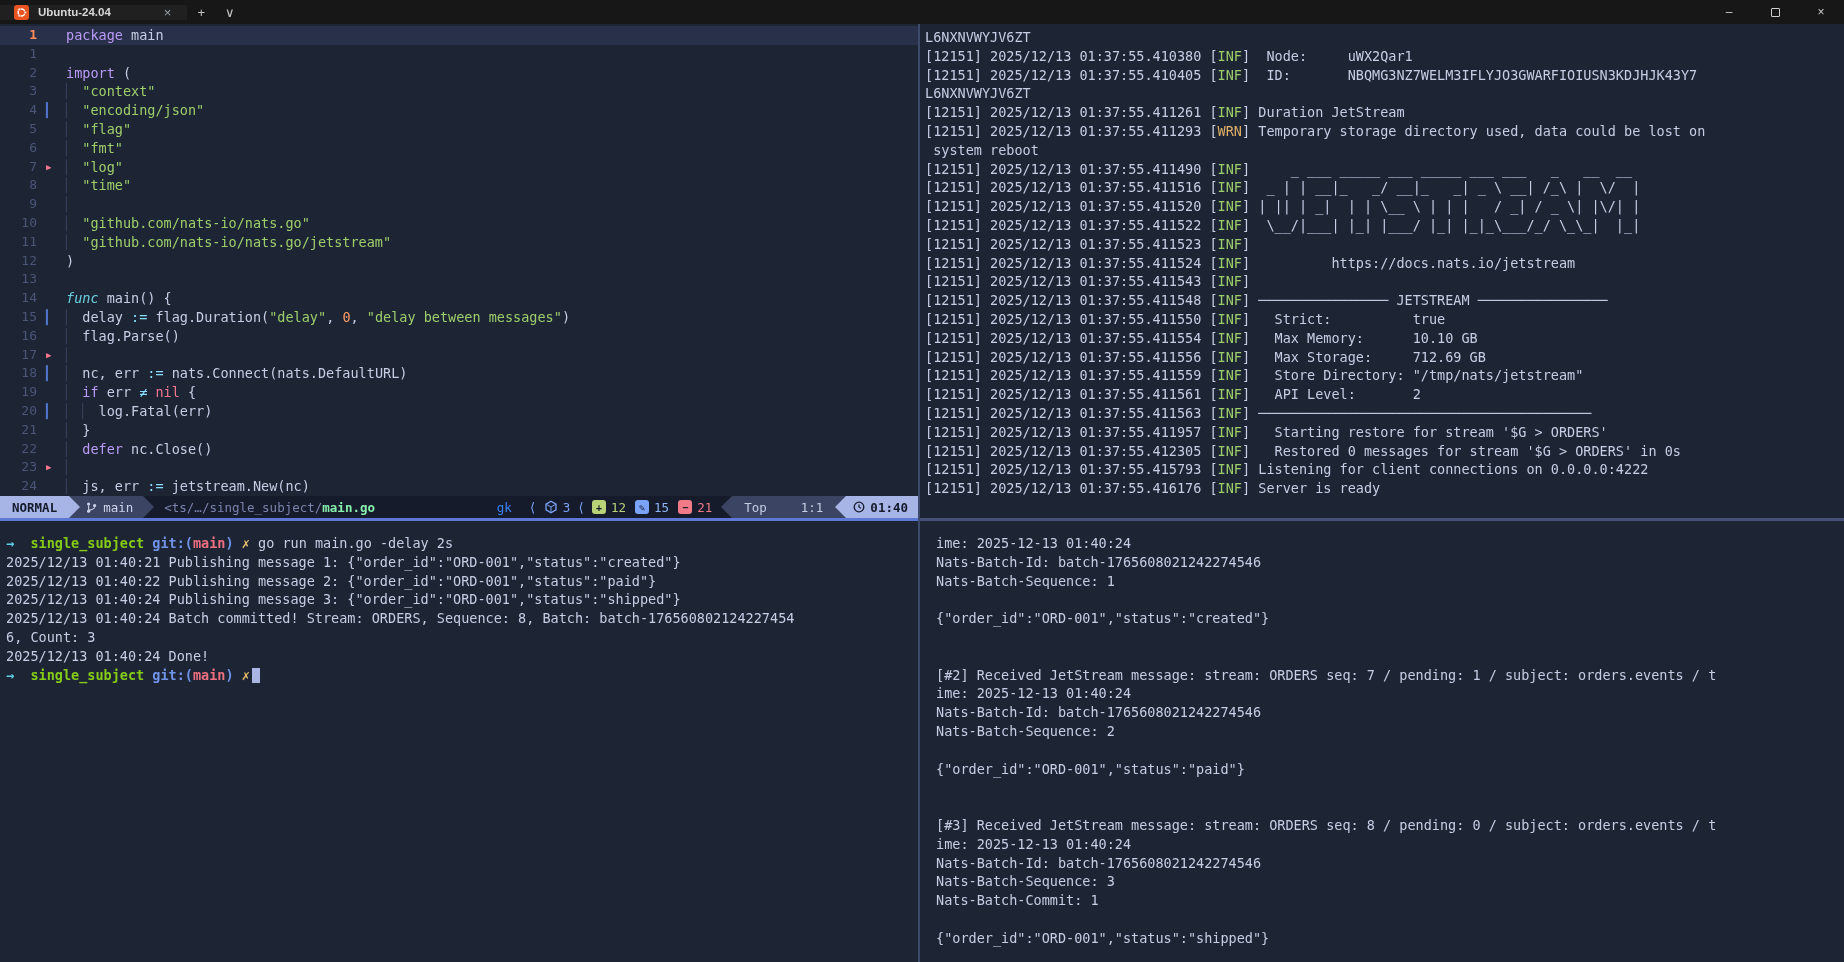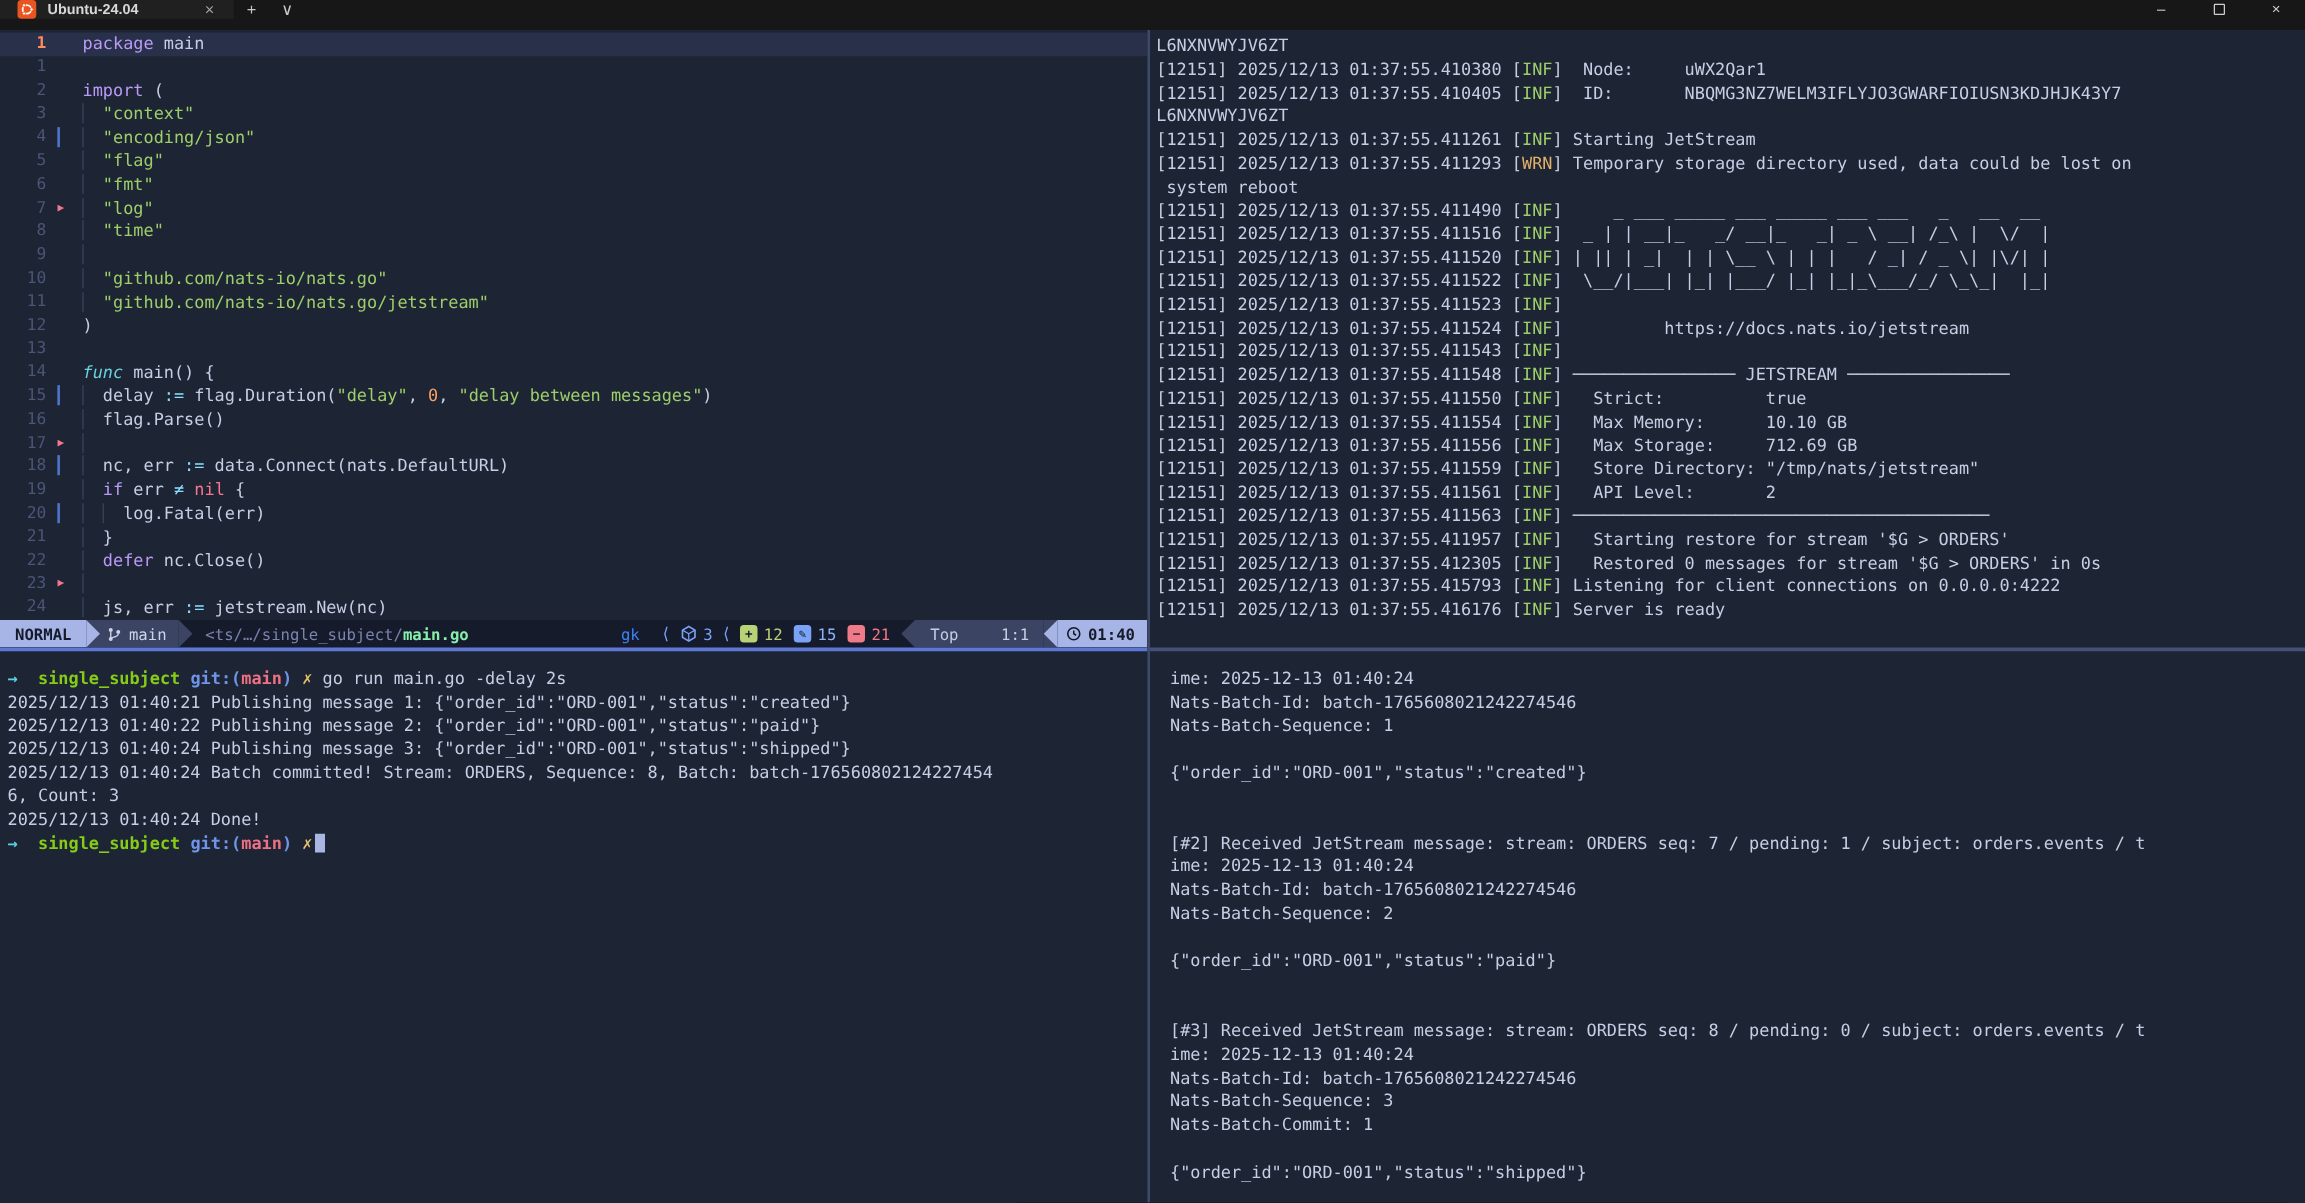--- a/index.html
+++ b/index.html
@@ -1,21 +1,21 @@
 <!DOCTYPE html>
 <html><head>
 <meta charset="utf-8">
 <style>
   * { margin:0; padding:0; box-sizing:border-box; }
   body { width:1844px; height:962px; overflow:hidden; background:#10131f;
          font-family:"DejaVu Sans Mono", monospace; }
   .screen { width:1844px; height:962px; display:flex; flex-direction:column; }
 
   
-  .titlebar { height:24px; background:#171717; display:flex; align-items:flex-start;
+  .titlebar { height:24px; background:#171717; display:flex; align-items:center;
               font-family:"Liberation Sans", sans-serif; flex:0 0 auto; }
   .tab { display:flex; align-items:center; gap:9px; padding:0 12px 0 14px;
          background:#202020; color:#d8d8d8; font-size:11.5px; font-weight:bold; }
   .tab-icon { width:15px; height:15px; background:#e95420; border-radius:3px;
               display:flex; align-items:center; justify-content:center; }
   .tab-close { color:#9aa0a6; font-size:13px; font-weight:normal; margin-left:40px; padding:0 4px; }
   .bar-btn { color:#c8c8c8; font-size:13px; padding:0 10px; display:flex; align-items:center; }
   .win-controls { margin-left:auto; display:flex; }
   .win-btn { width:46px; display:flex; align-items:center; justify-content:center;
              color:#cfcfcf; font-size:12px; }
@@ -136,21 +136,21 @@
             <div class="row"><span class="lnum">8</span><span class="sign"></span><span class="content"><span class="c-guide">▏ </span><span class="c-str">"time"</span></span></div>
             <div class="row"><span class="lnum">9</span><span class="sign"></span><span class="content"><span class="c-guide">▏</span></span></div>
             <div class="row"><span class="lnum">10</span><span class="sign"></span><span class="content"><span class="c-guide">▏ </span><span class="c-str">"github.com/nats-io/nats.go"</span></span></div>
             <div class="row"><span class="lnum">11</span><span class="sign"></span><span class="content"><span class="c-guide">▏ </span><span class="c-str">"github.com/nats-io/nats.go/jetstream"</span></span></div>
             <div class="row"><span class="lnum">12</span><span class="sign"></span><span class="content"><span class="c-txt">)</span></span></div>
             <div class="row"><span class="lnum">13</span><span class="sign"></span><span class="content"></span></div>
             <div class="row"><span class="lnum">14</span><span class="sign"></span><span class="content"><span class="c-fnkw">func</span><span class="c-txt"> main() {</span></span></div>
             <div class="row"><span class="lnum">15</span><span class="sign bar">▎</span><span class="content"><span class="c-guide">▏ </span><span class="c-txt">delay </span><span class="c-op">:= </span><span class="c-txt">flag.Duration(</span><span class="c-str">"delay"</span><span class="c-txt">, </span><span class="c-num">0</span><span class="c-txt">, </span><span class="c-str">"delay between messages"</span><span class="c-txt">)</span></span></div>
             <div class="row"><span class="lnum">16</span><span class="sign"></span><span class="content"><span class="c-guide">▏ </span><span class="c-txt">flag.Parse()</span></span></div>
             <div class="row"><span class="lnum">17</span><span class="sign tri">▶</span><span class="content"><span class="c-guide">▏</span></span></div>
-            <div class="row"><span class="lnum">18</span><span class="sign bar">▎</span><span class="content"><span class="c-guide">▏ </span><span class="c-txt">nc, err </span><span class="c-op">:= </span><span class="c-txt">data.Connect(nats.DefaultURL)</span></span></div>
+            <div class="row"><span class="lnum">18</span><span class="sign bar">▎</span><span class="content"><span class="c-guide">▏ </span><span class="c-txt">nc, err </span><span class="c-op">:= </span><span class="c-txt">nats.Connect(nats.DefaultURL)</span></span></div>
             <div class="row"><span class="lnum">19</span><span class="sign"></span><span class="content"><span class="c-guide">▏ </span><span class="c-kw">if</span><span class="c-txt"> err </span><span class="c-op">≠</span><span class="c-txt"> </span><span class="c-red">nil</span><span class="c-txt"> {</span></span></div>
             <div class="row"><span class="lnum">20</span><span class="sign bar">▎</span><span class="content"><span class="c-guide">▏ </span><span class="c-guide">▏ </span><span class="c-txt">log.Fatal(err)</span></span></div>
             <div class="row"><span class="lnum">21</span><span class="sign"></span><span class="content"><span class="c-guide">▏ </span><span class="c-txt">}</span></span></div>
             <div class="row"><span class="lnum">22</span><span class="sign"></span><span class="content"><span class="c-guide">▏ </span><span class="c-kw">defer</span><span class="c-txt"> nc.Close()</span></span></div>
             <div class="row"><span class="lnum">23</span><span class="sign tri">▶</span><span class="content"><span class="c-guide">▏</span></span></div>
             <div class="row"><span class="lnum">24</span><span class="sign"></span><span class="content"><span class="c-guide">▏ </span><span class="c-txt">js, err </span><span class="c-op">:= </span><span class="c-txt">jetstream.New(nc)</span></span></div>
           </div>
 
         <div class="statusline">
           <div class="seg seg-mode">NORMAL</div>
@@ -215,21 +215,21 @@
 
     <div class="vborder"></div>
 
     <div class="col-right">
       <div class="pane-top">
         <div class="server-area" id="server-lines">
             <div class="row"><span class="content"><span class="c-txt">L6NXNVWYJV6ZT</span></span></div>
             <div class="row"><span class="content"><span class="c-txt">[12151] 2025/12/13 01:37:55.410380 [</span><span class="c-inf">INF</span><span class="c-txt">]  Node:     uWX2Qar1</span></span></div>
             <div class="row"><span class="content"><span class="c-txt">[12151] 2025/12/13 01:37:55.410405 [</span><span class="c-inf">INF</span><span class="c-txt">]  ID:       NBQMG3NZ7WELM3IFLYJO3GWARFIOIUSN3KDJHJK43Y7</span></span></div>
             <div class="row"><span class="content"><span class="c-txt">L6NXNVWYJV6ZT</span></span></div>
-            <div class="row"><span class="content"><span class="c-txt">[12151] 2025/12/13 01:37:55.411261 [</span><span class="c-inf">INF</span><span class="c-txt">] Starting JetStream</span></span></div>
+            <div class="row"><span class="content"><span class="c-txt">[12151] 2025/12/13 01:37:55.411261 [</span><span class="c-inf">INF</span><span class="c-txt">] Duration JetStream</span></span></div>
             <div class="row"><span class="content"><span class="c-txt">[12151] 2025/12/13 01:37:55.411293 [</span><span class="c-wrn">WRN</span><span class="c-txt">] Temporary storage directory used, data could be lost on</span></span></div>
             <div class="row"><span class="content"><span class="c-txt"> system reboot</span></span></div>
             <div class="row"><span class="content"><span class="c-txt">[12151] 2025/12/13 01:37:55.411490 [</span><span class="c-inf">INF</span><span class="c-txt">]     _ ___ _____ ___ _____ ___ ___   _   __  __</span></span></div>
             <div class="row"><span class="content"><span class="c-txt">[12151] 2025/12/13 01:37:55.411516 [</span><span class="c-inf">INF</span><span class="c-txt">]  _ | | __|_   _/ __|_   _| _ \ __| /_\ |  \/  |</span></span></div>
             <div class="row"><span class="content"><span class="c-txt">[12151] 2025/12/13 01:37:55.411520 [</span><span class="c-inf">INF</span><span class="c-txt">] | || | _|  | | \__ \ | | |   / _| / _ \| |\/| |</span></span></div>
             <div class="row"><span class="content"><span class="c-txt">[12151] 2025/12/13 01:37:55.411522 [</span><span class="c-inf">INF</span><span class="c-txt">]  \__/|___| |_| |___/ |_| |_|_\___/_/ \_\_|  |_|</span></span></div>
             <div class="row"><span class="content"><span class="c-txt">[12151] 2025/12/13 01:37:55.411523 [</span><span class="c-inf">INF</span><span class="c-txt">]</span></span></div>
             <div class="row"><span class="content"><span class="c-txt">[12151] 2025/12/13 01:37:55.411524 [</span><span class="c-inf">INF</span><span class="c-txt">]          https://docs.nats.io/jetstream</span></span></div>
             <div class="row"><span class="content"><span class="c-txt">[12151] 2025/12/13 01:37:55.411543 [</span><span class="c-inf">INF</span><span class="c-txt">]</span></span></div>
             <div class="row"><span class="content"><span class="c-txt">[12151] 2025/12/13 01:37:55.411548 [</span><span class="c-inf">INF</span><span class="c-txt">] ──────────────── JETSTREAM ────────────────</span></span></div>

